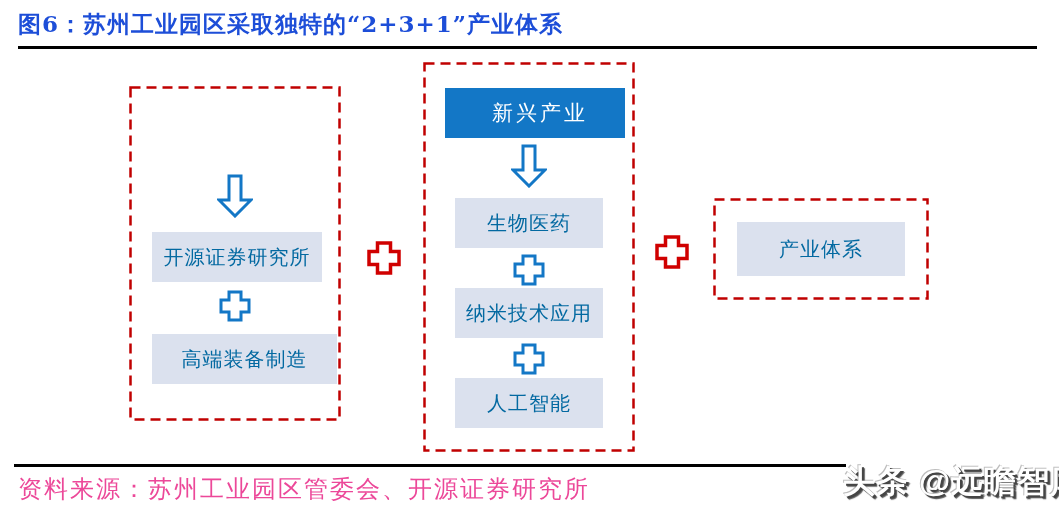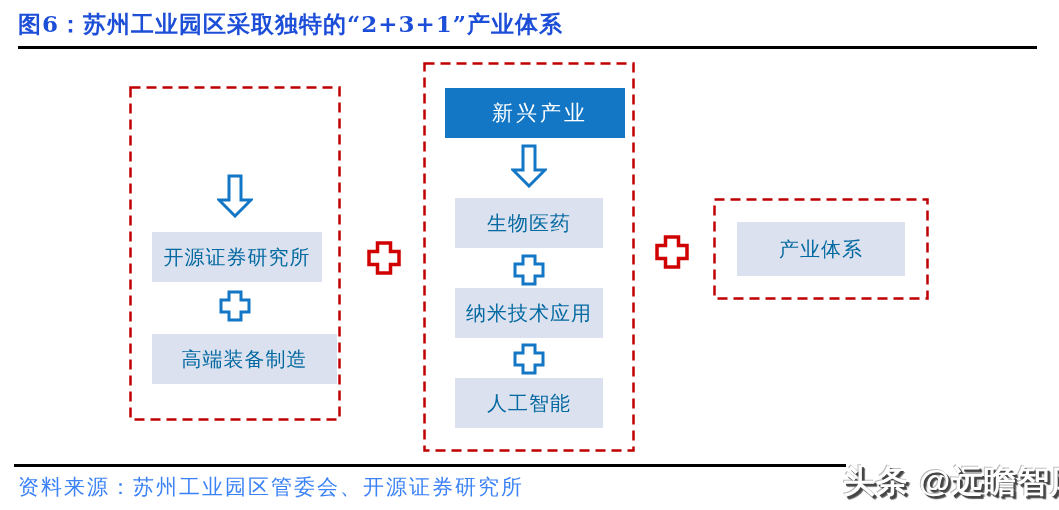--- a/index.html
+++ b/index.html
@@ -22,21 +22,21 @@
   }
   .item{
     position:absolute;background:#dbe1ee;color:#0369a1;
     display:flex;align-items:center;justify-content:center;
     font-size:20px;letter-spacing:1px;
   }
   .icon{position:absolute;}
   .bottom-rule{position:absolute;left:14px;top:464px;width:832px;height:3px;background:#000;}
   .source{
     position:absolute;left:18px;top:473px;width:820px;
-    font-family:Liberation Serif, serif;font-size:21px;color:#3b82f6;letter-spacing:2px;white-space:nowrap;
+    font-family:Liberation Serif, serif;font-size:24px;color:#ec4899;letter-spacing:2px;white-space:nowrap;
   }
   .watermark{
     position:absolute;left:843px;top:460px;
     font-size:32px;font-weight:bold;color:#ffffff;letter-spacing:1px;white-space:nowrap;
     text-shadow:2px 2px 0 #454545, 3px 3px 1px #5a5a5a, -1px -1px 0 #bdbdbd;
   }
 </style>
 </head>
 <body>
 

